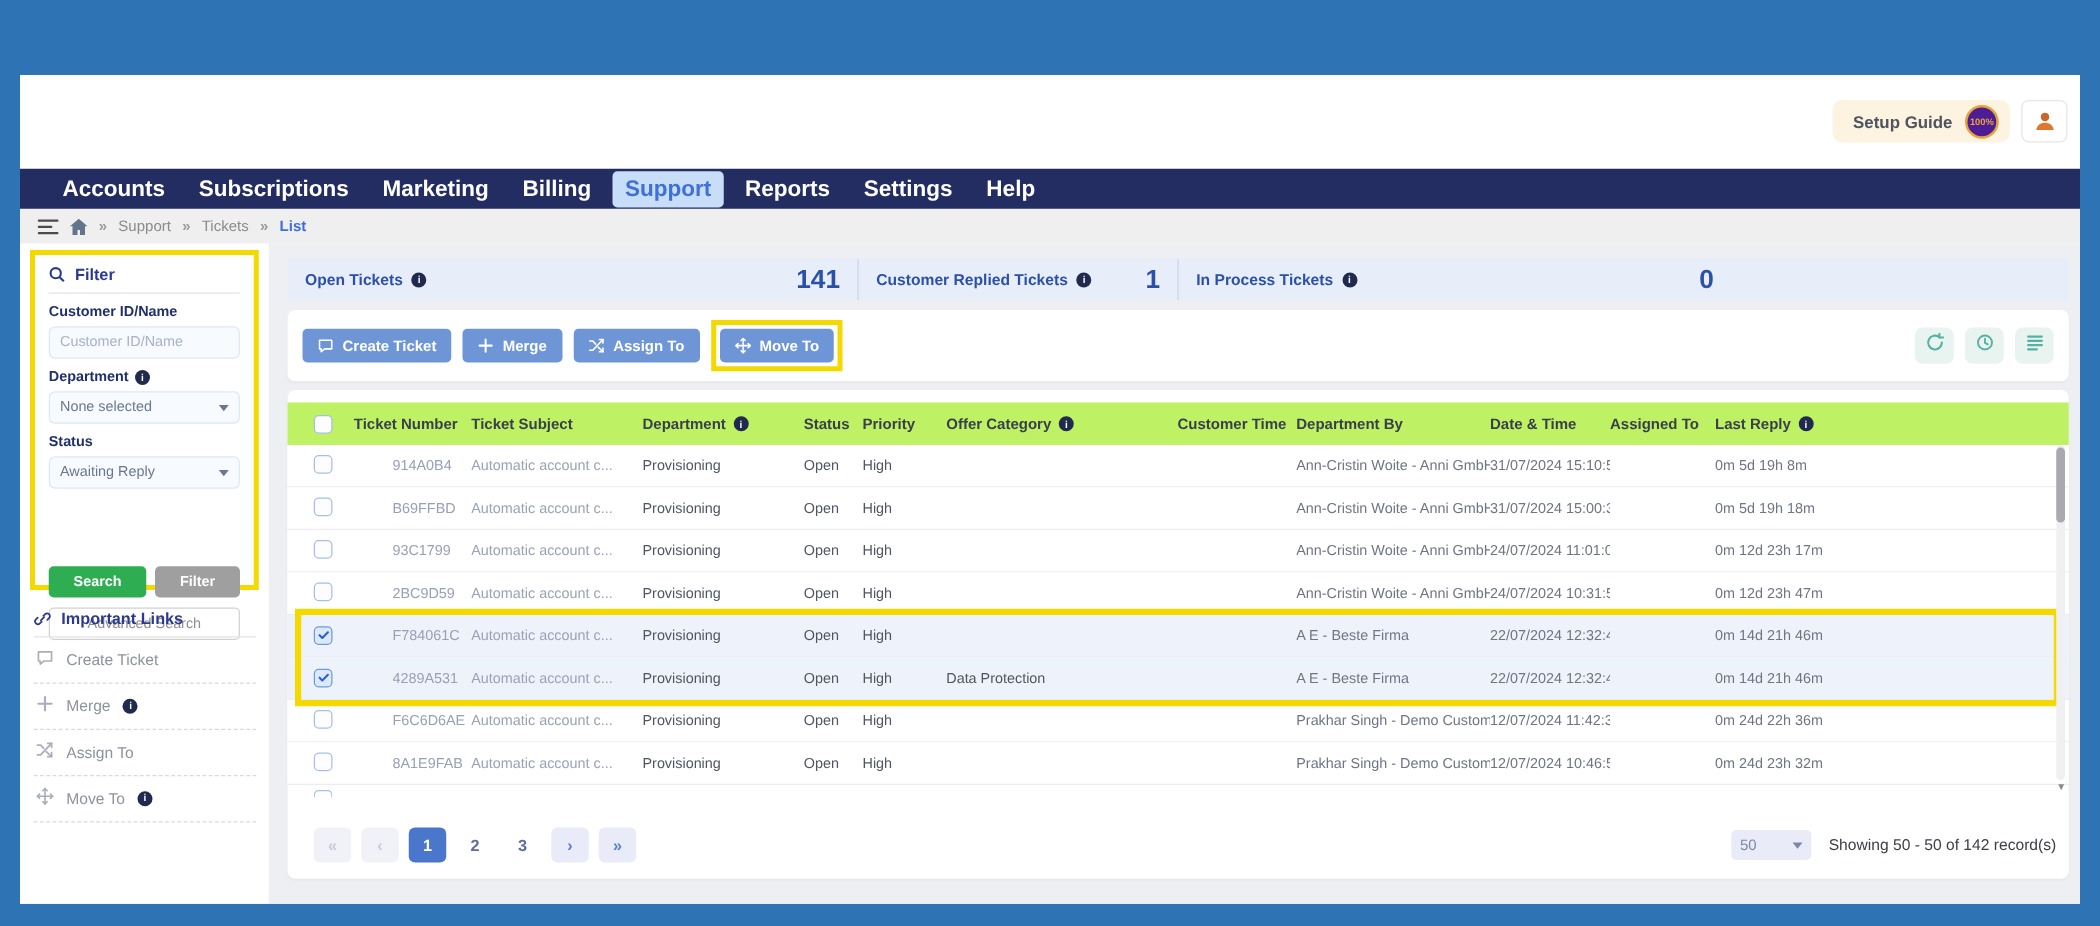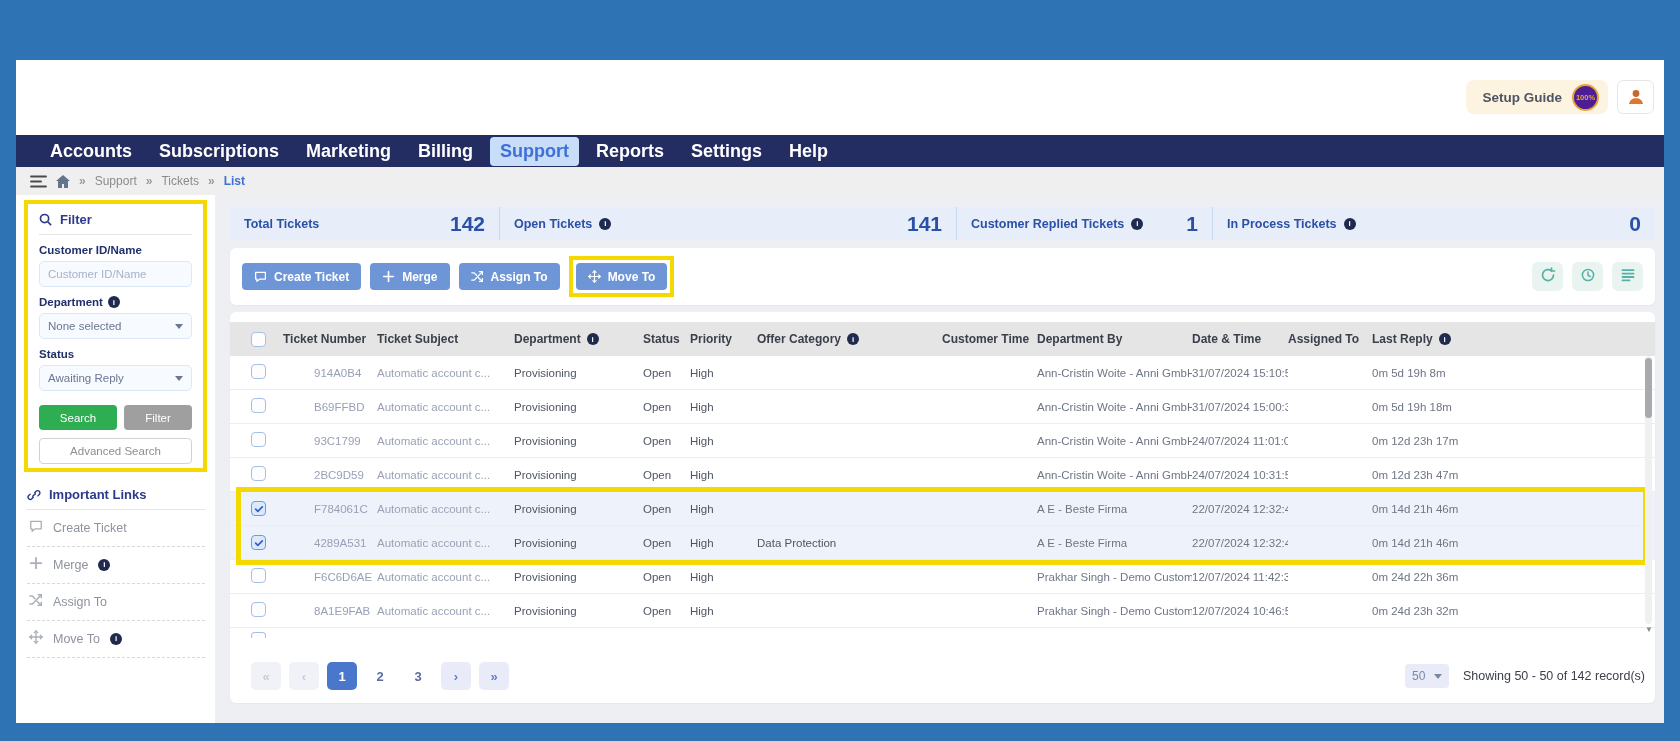--- a/index.html
+++ b/index.html
@@ -37,21 +37,21 @@
   .main { flex:1; background:#edeff3; position:relative; }
 
   
   .filter-box { position:absolute; left:8px; top:5px; width:183px; height:272px; border:4px solid #f3d900; background:#fff; padding:8px 11px; }
   .panel-title { display:flex; align-items:center; gap:8px; color:#2b3a8c; font-weight:700; font-size:13px; padding-bottom:7px; border-bottom:1px solid #e4e4e6; }
   .f-label { font-size:11.5px; font-weight:700; color:#20306b; margin:9px 0 5px; display:flex; align-items:center; gap:5px; }
   .f-input { width:100%; height:26px; background:#f7fafe; border:1px solid #dde8f6; border-radius:5px; font-size:11.5px; color:#333; padding:0 8px; outline:none; font-family:"Liberation Sans",sans-serif; }
   .f-input::placeholder { color:#a7b3c8; }
   .f-select { width:100%; height:26px; background:#f7fafe; border:1px solid #dde8f6; border-radius:5px; font-size:11.5px; color:#6b7790; padding:0 8px; display:flex; align-items:center; justify-content:space-between; cursor:pointer; }
   .btn-row { display:flex; gap:7px; margin-top:14px; }
-  .btn { height:25px; border-radius:4px; color:#fff; font-weight:400; font-size:11.5px; display:flex; align-items:center; justify-content:center; cursor:pointer; }
+  .btn { height:25px; border-radius:4px; color:#fff; font-weight:700; font-size:11.5px; display:flex; align-items:center; justify-content:center; cursor:pointer;margin-top:48px; }
   .btn-search { flex:1.15; background:#2fad52; }
   .btn-reset { flex:1; background:#9f9f9f; }
   .btn-advanced { margin-top:8px; height:26px; border:1px solid #d2d2d2; border-radius:4px; color:#8f8f8f; font-size:11.5px; background:#fff; display:flex; align-items:center; justify-content:center; cursor:pointer; }
 
   
   .links-section { position:absolute; left:11px; top:292px; width:178px; }
   .link-item { display:flex; align-items:center; gap:10px; color:#8d939f; font-size:12.5px; padding:9px 2px 10px; border-bottom:1px dashed #d9d9d9; cursor:pointer; }
 
   
   .stats { position:absolute; left:15px; top:12px; width:1425px; height:33px; background:#e7eef9; display:flex; }
@@ -64,21 +64,21 @@
   .toolbar { position:absolute; left:15px; top:53px; width:1425px; height:57px; background:#fff; border-radius:6px; display:flex; align-items:center; padding:0 12px; box-shadow:0 1px 2px rgba(0,0,0,.04); }
   .tb-btn { height:27px; background:#6e96d7; color:#fff; border:none; border-radius:4px; font-size:12px; font-weight:600; display:flex; align-items:center; gap:7px; padding:0 12px; margin-right:9px; cursor:pointer; font-family:"Liberation Sans",sans-serif; white-space:nowrap; }
   .hl-wrap { border:4px solid #f3d900; padding:3px; margin-right:9px; display:inline-flex; }
   .hl-wrap .tb-btn { margin-right:0; }
   .tb-icons { margin-left:auto; display:flex; gap:9px; }
   .icon-btn { width:31px; height:29px; background:#e9f4f1; border-radius:6px; display:flex; align-items:center; justify-content:center; cursor:pointer; }
 
   
   .table-card { position:absolute; left:15px; top:117px; width:1425px; height:391px; background:#fff; border-radius:6px; padding-top:10px; box-shadow:0 1px 2px rgba(0,0,0,.04); }
   .tgrid { display:grid; grid-template-columns:53px 94px 137px 129px 47px 67px 185px 95px 155px 96px 84px auto; align-items:center; }
-  .thead { height:34px; background:#e5e5e5; font-size:12px; font-weight:700; color:#3a3f4b; }
+  .thead { height:34px; background:#bef264; font-size:12px; font-weight:700; color:#3a3f4b; }
   .th { display:flex; align-items:center; gap:6px; white-space:nowrap; }
   .trow { height:34px; border-bottom:1px solid #ededf1; font-size:11.5px; background:#fff; cursor:pointer; }
   .trow.selected { background:#eef3fb; }
   .cell { white-space:nowrap; overflow:hidden; }
   .c-cb { padding-left:21px; overflow:visible; }
   .c-tn { color:#98a0b6;margin-left:31px; }
   .c-subj { color:#9aa2b6; }
   .c-dept,.c-status,.c-prio,.c-offer,.c-ctype { color:#4f5563; }
   .c-subm,.c-date,.c-asgn,.c-last { color:#6f7585; }
   .cb { width:15px; height:15px; border:1.5px solid #a5c0e8; border-radius:4px; background:#fdfdff; display:inline-flex; align-items:center; justify-content:center; cursor:pointer; }
@@ -90,21 +90,21 @@
   .vcaret { position:absolute; right:2px; top:314px; color:#8a8a8a; font-size:8px; line-height:8px; }
 
   
   .pagination { position:absolute; left:21px; bottom:13px; display:flex; gap:8px; align-items:center; }
   .pg { min-width:30px; height:28px; border-radius:5px; display:flex; align-items:center; justify-content:center; font-size:13px; font-weight:600; cursor:pointer; padding:0 6px; }
   .pg.nav-disabled { background:#f1f2f7; color:#c7cbd9; }
   .pg.active { background:#4a77cc; color:#fff; }
   .pg.plain { background:transparent; color:#5c6c9e; }
   .pg.nav-en { background:#e9ecf8; color:#5b7fd0; }
   .table-footer-right { position:absolute; right:10px; bottom:15px; display:flex; align-items:center; gap:14px; }
-  .per-page { width:44px; height:24px; background:#e9ecf8; border-radius:4px; color:#7b87a8; font-size:12px; display:flex; align-items:center; justify-content:space-between; padding:0 7px; cursor:pointer; }
+  .per-page { width:64px; height:24px; background:#e9ecf8; border-radius:4px; color:#7b87a8; font-size:12px; display:flex; align-items:center; justify-content:space-between; padding:0 7px; cursor:pointer; }
   .summary { font-size:12.5px; color:#3c4049; font-weight:500; }
 
   .info-dot { width:12px; height:12px; border-radius:50%; background:#1f2a4e; color:#fff; font-size:8px; font-weight:700; display:inline-flex; align-items:center; justify-content:center; font-style:normal; flex:none; }
   .icn { display:inline-flex; align-items:center; justify-content:center; flex:none; }
   .icn svg { display:block; }
 </style>
 </head>
 <body>
 
 <div class="app">
@@ -243,24 +243,20 @@
                 </span></span>
               <span>Move To</span>
               <span class="info-dot">i</span>
    </div>
           </div>
       </div>
     </div>
 
     <div class="main">
       <div class="stats" id="stats-bar">
-          <div class="stat" style="width:270px;">
-     <span class="stat-label">Total Tickets</span>
-     <span class="stat-value">142</span>
-   </div>
           <div class="stat" style="width:457px;">
      <span class="stat-label">Open Tickets<span class="info-dot">i</span></span>
      <span class="stat-value">141</span>
    </div>
           <div class="stat" style="width:256px;">
      <span class="stat-label">Customer Replied Tickets<span class="info-dot">i</span></span>
      <span class="stat-value">1</span>
    </div>
           <div class="stat" style="width:442px;">
      <span class="stat-label">In Process Tickets<span class="info-dot">i</span></span>

